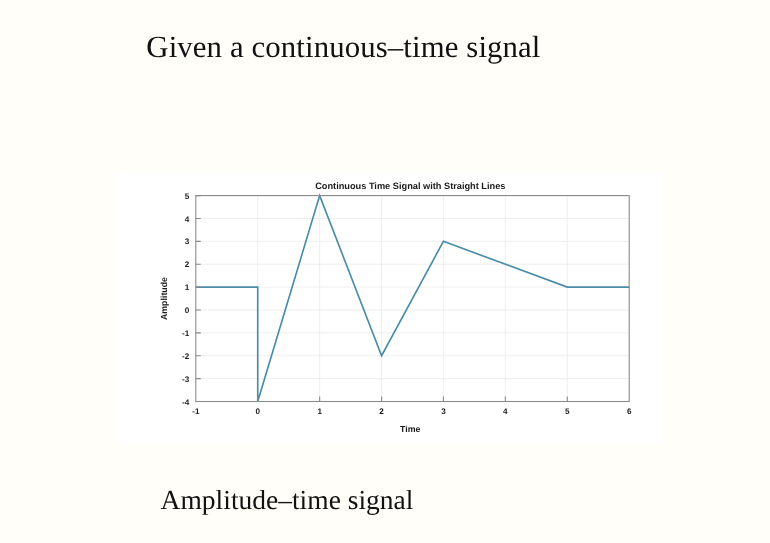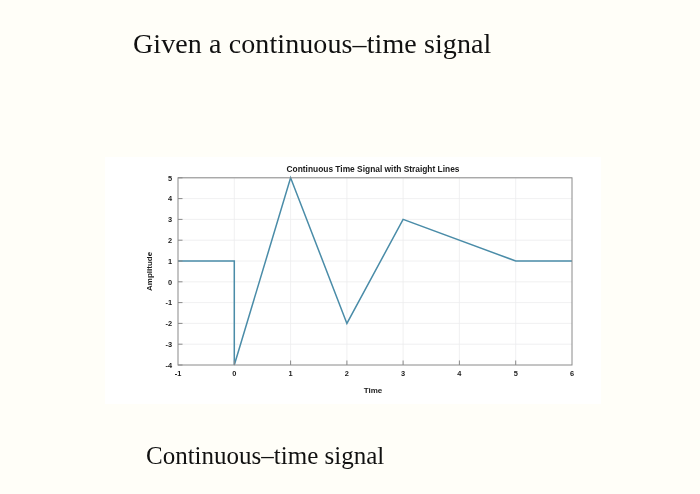--- a/index.html
+++ b/index.html
@@ -186,13 +186,13 @@
       <text class="tick-label" x="354.4" y="219" text-anchor="middle">4</text>
       <text class="tick-label" x="410.7" y="219" text-anchor="middle">5</text>
       <text class="tick-label" x="467" y="219" text-anchor="middle">6</text>
     </g>
 
     <text class="axis-title" x="268" y="236" text-anchor="middle">Time</text>
     <text class="axis-title" x="47" y="114.4" text-anchor="middle" transform="rotate(-90 47 114.4)">Amplitude</text>
   </svg>
 </div>
 
-<div id="caption">Continuous–time signal</div>
+<div id="caption">Amplitude–time signal</div>
 
 </body></html>

